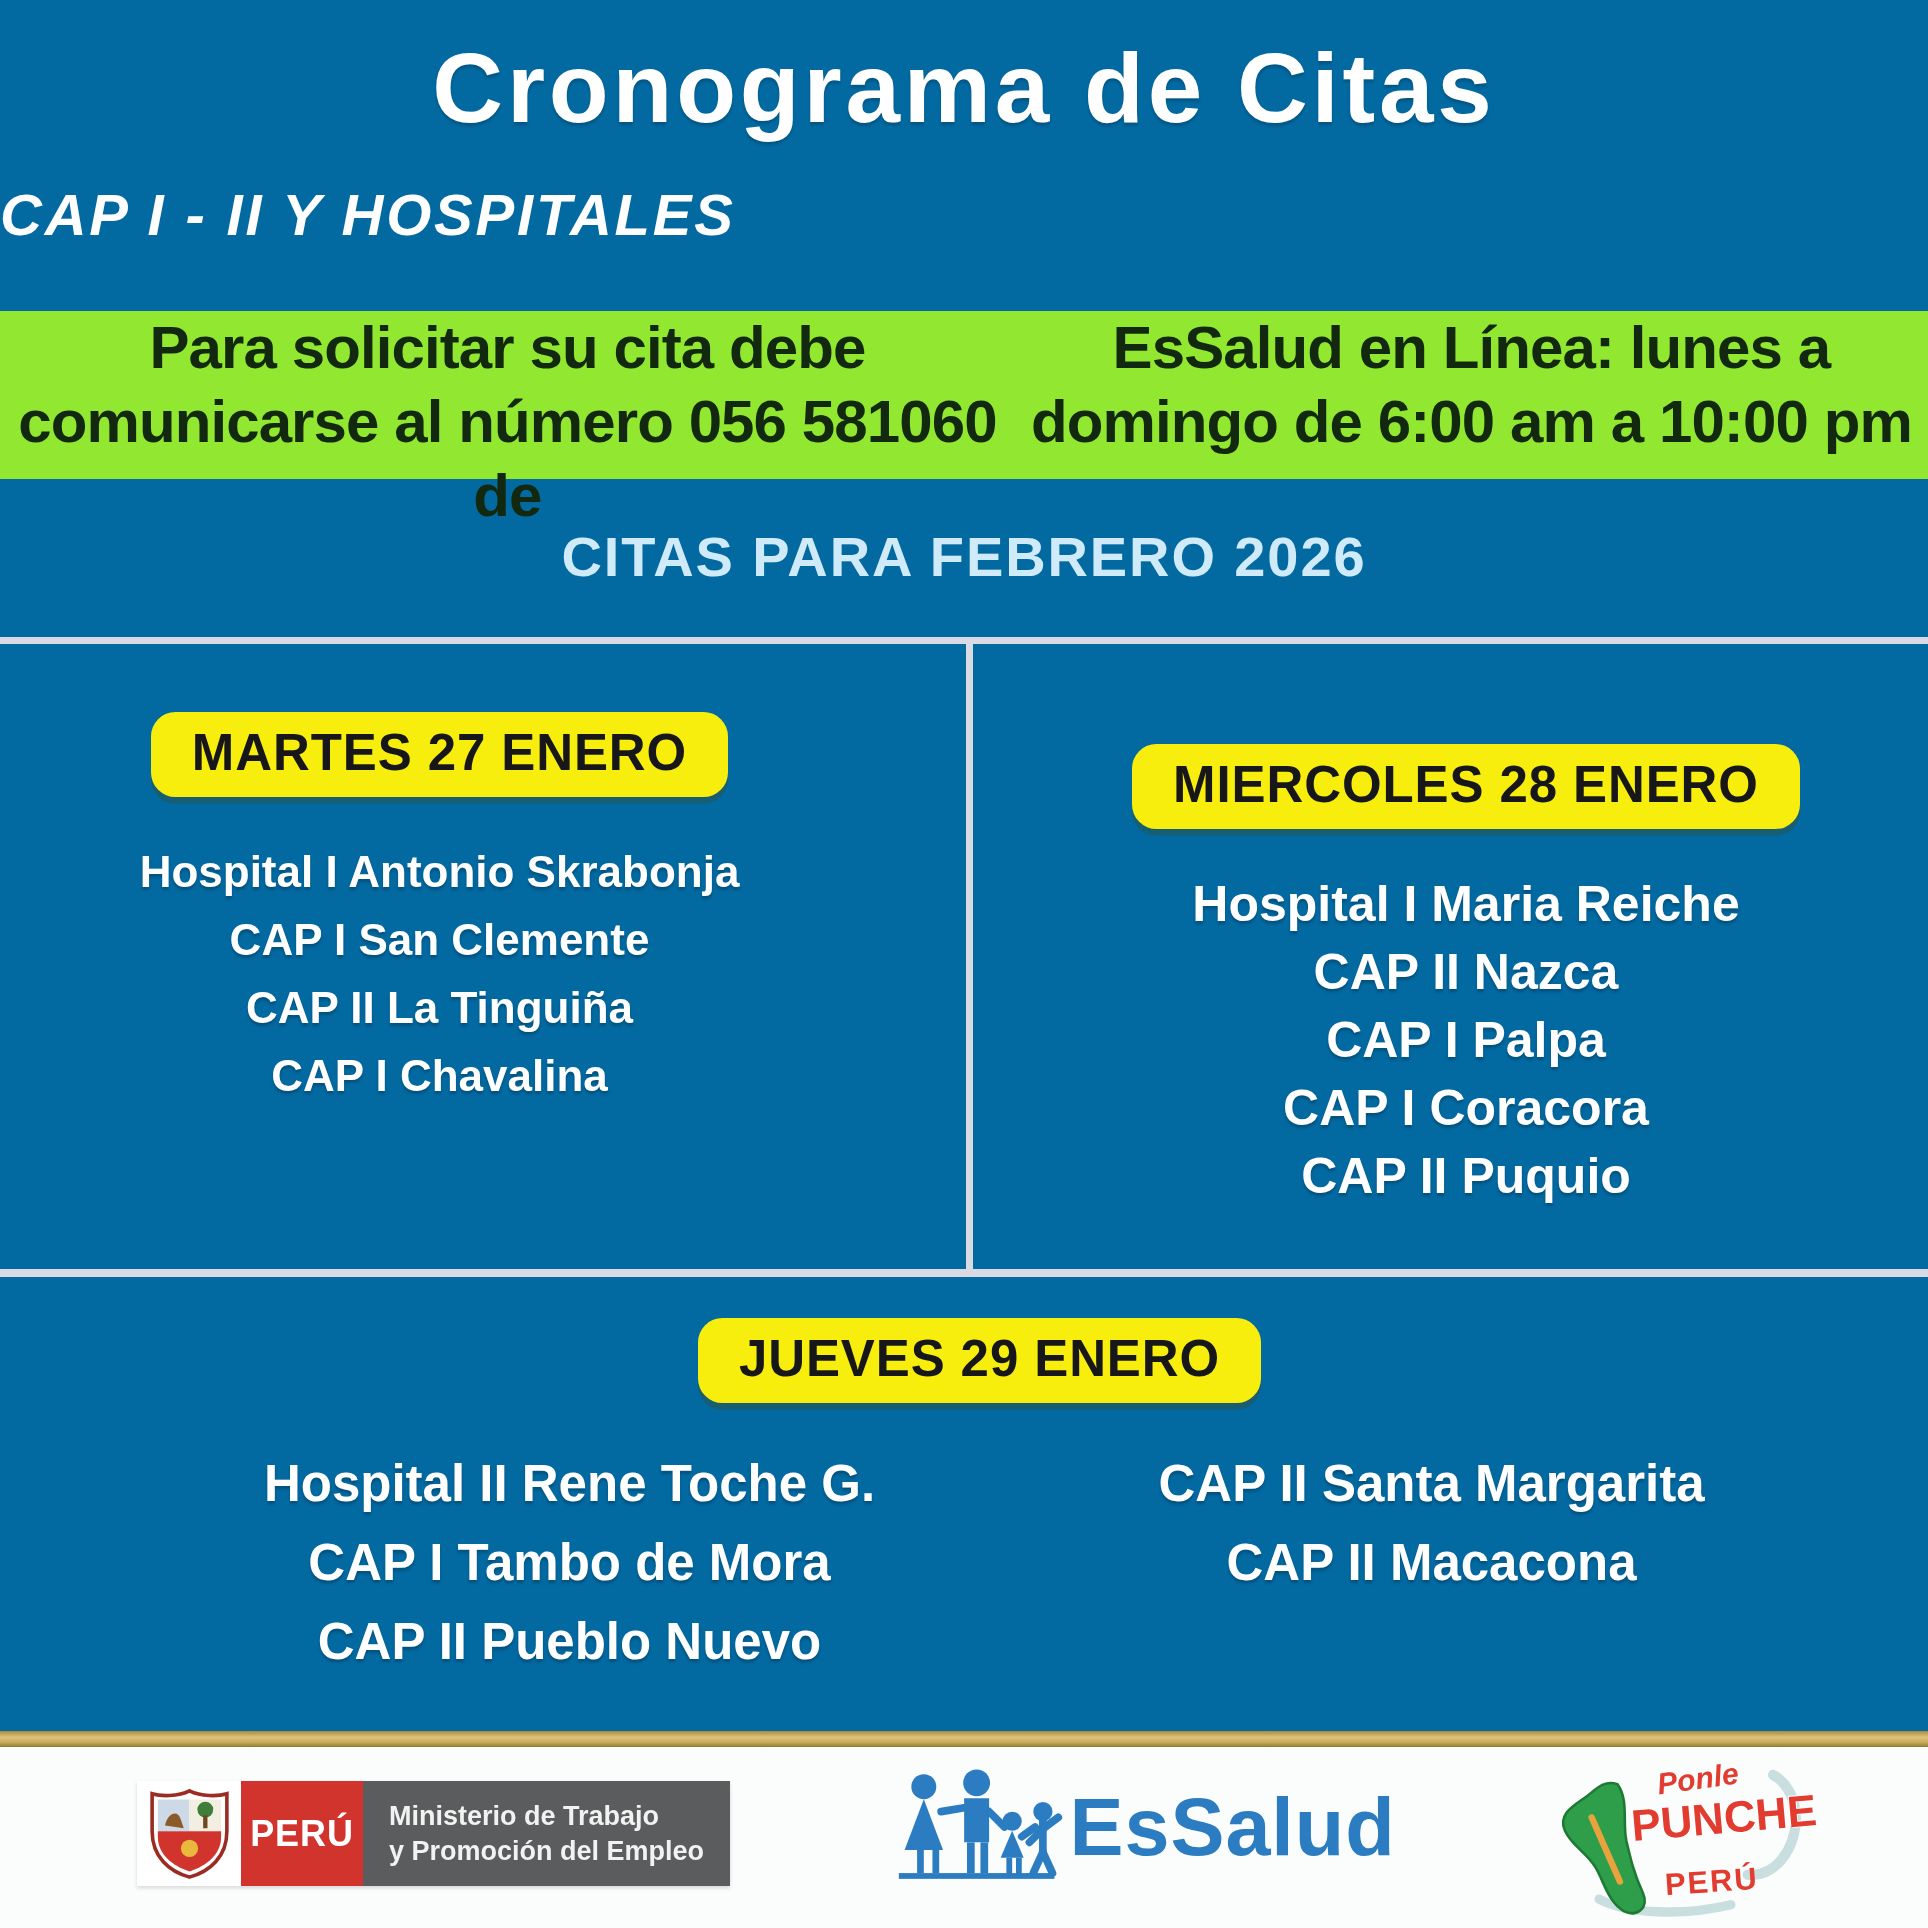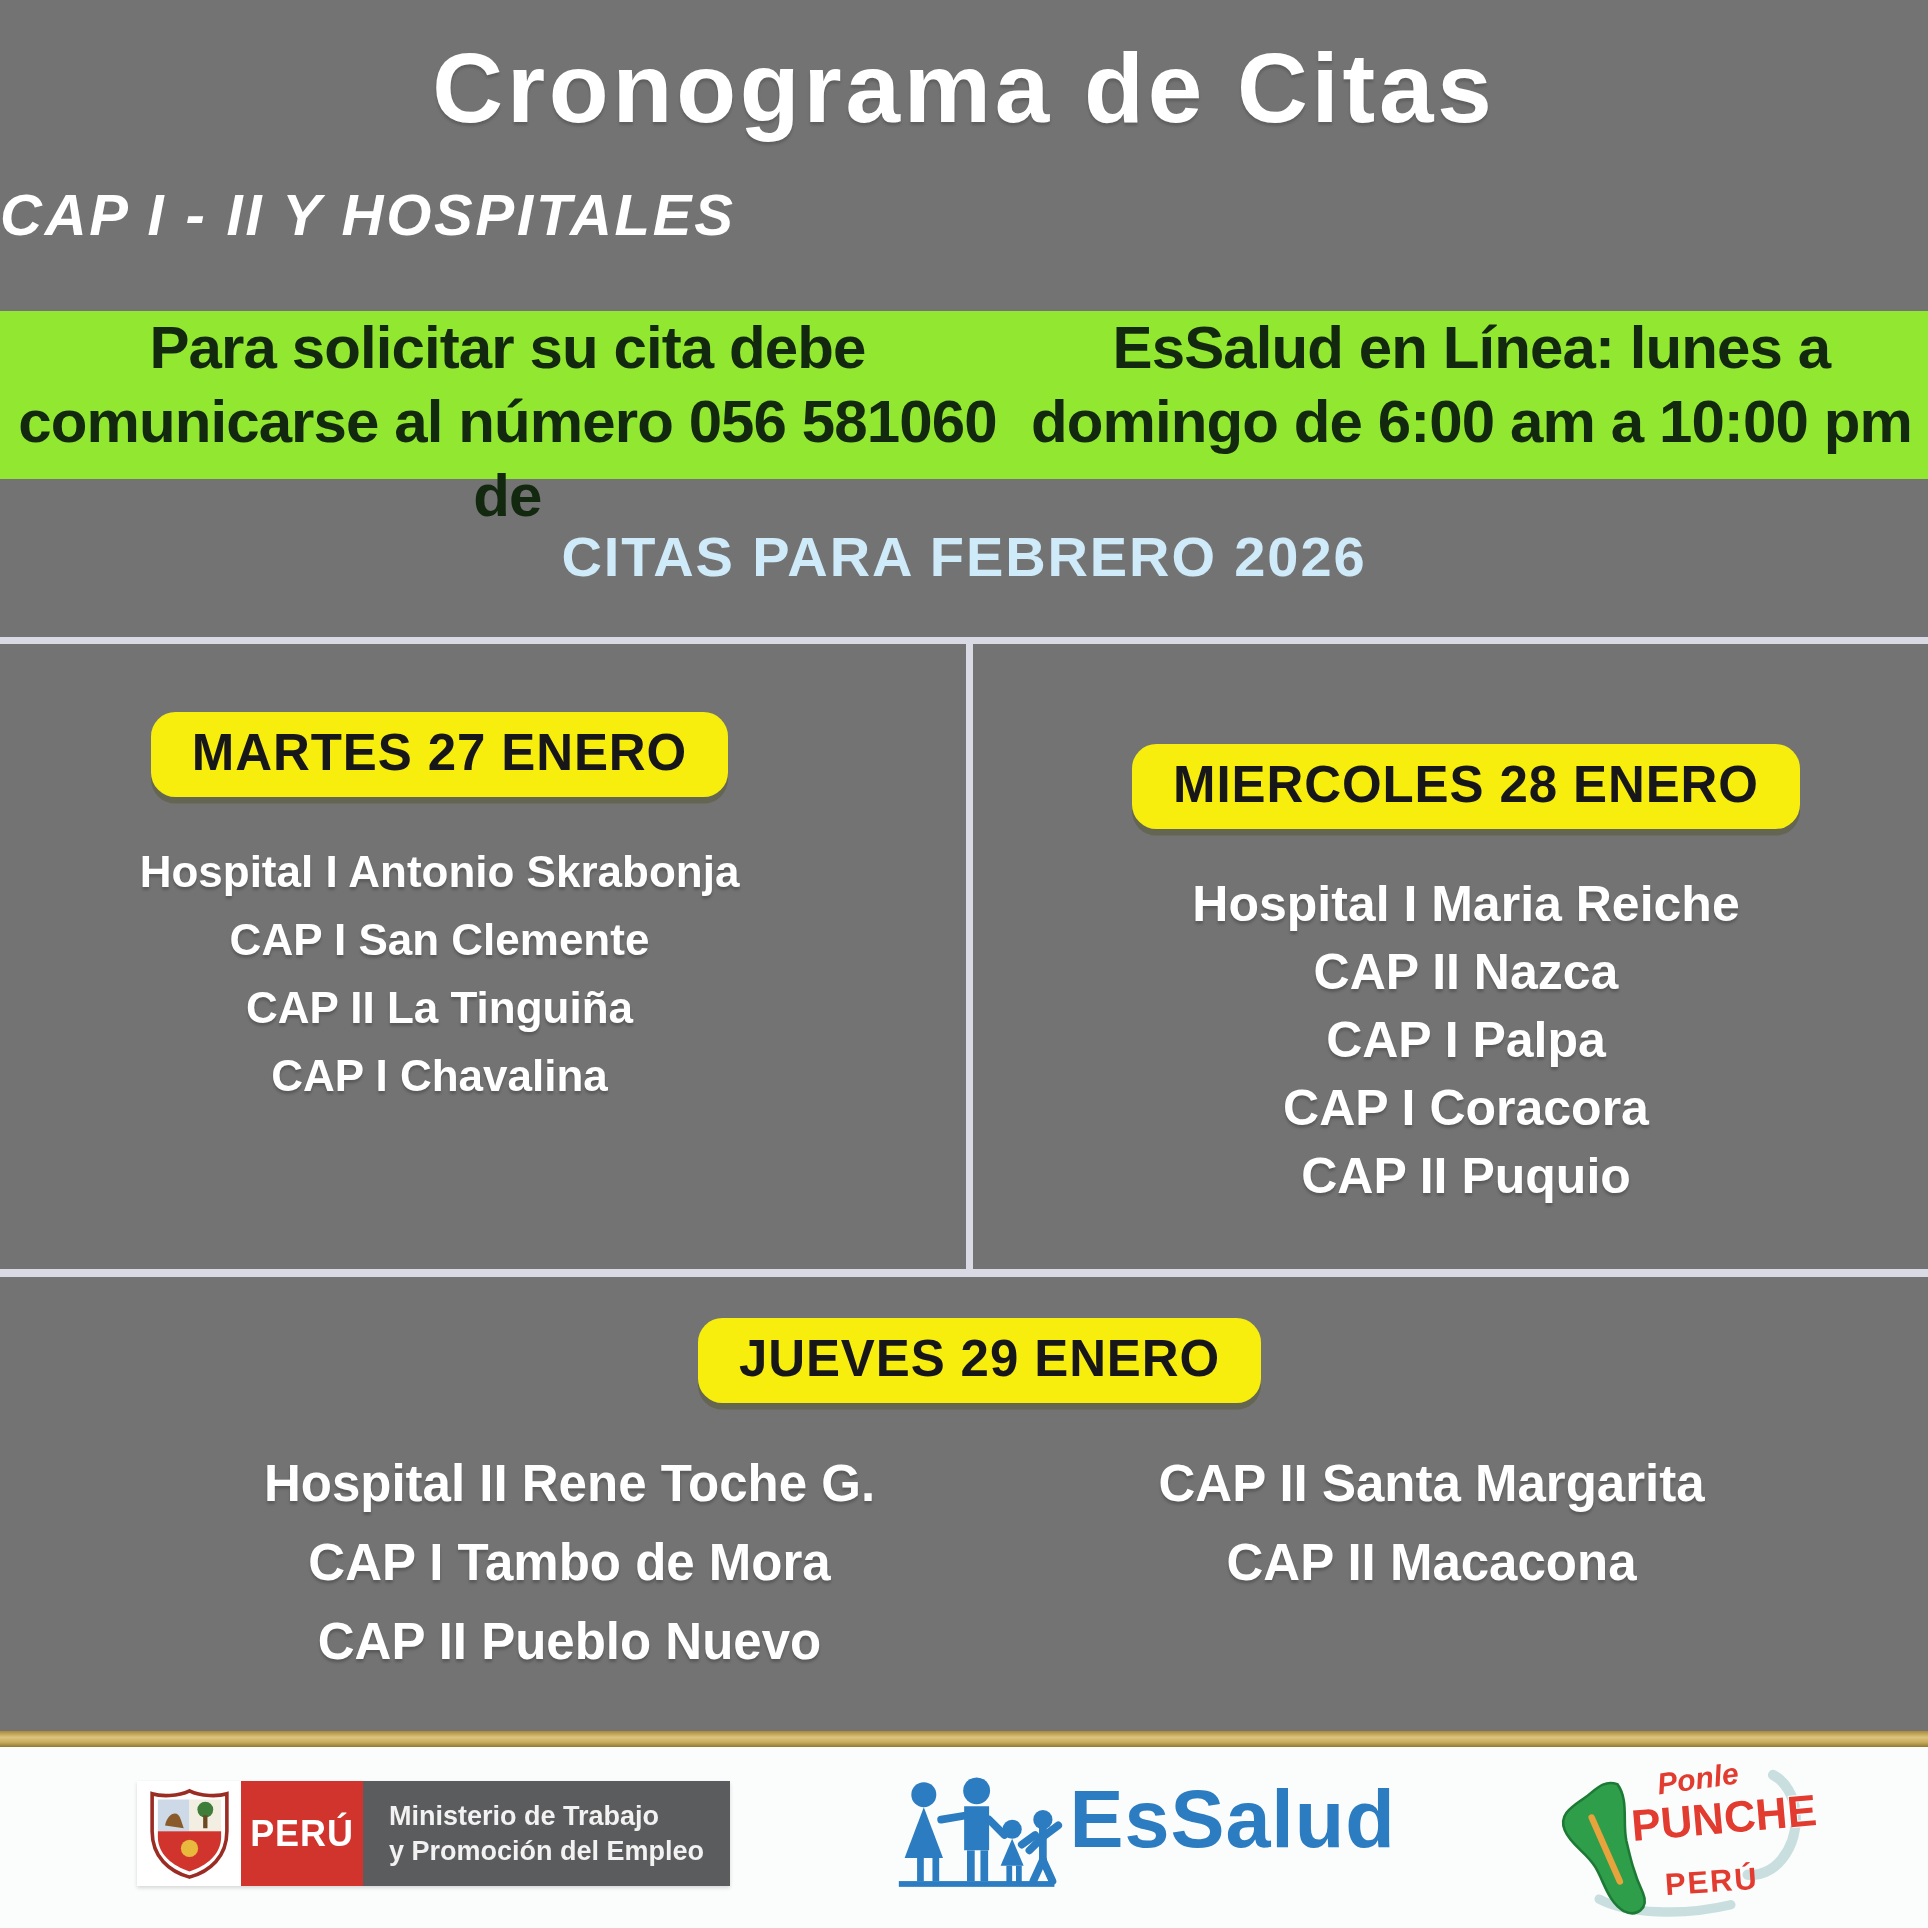--- a/index.html
+++ b/index.html
@@ -1,18 +1,18 @@
 <!DOCTYPE html>
 <html style="font-size:15px"><head>
 <meta charset="utf-8">
 <style>
   html,body{margin:0;padding:0;background:#222;}
   .poster{
     position:relative;width:1928px;height:1928px;overflow:hidden;
-    background:#737373;
+    background:#0369a1;
     font-family:"Liberation Sans", sans-serif;color:#fff;
   }
   
   .title{
     position:absolute;top:32px;left:0;width:100%;text-align:center;
     font-size:98px;font-weight:bold;letter-spacing:3.8px;
     text-shadow:0 2.8px 2.8px rgba(0,0,0,.18);
   }
   .subtitle{
     position:absolute;top:181px;left:0;width:100%;
@@ -61,21 +61,21 @@
     background:linear-gradient(180deg,#ab8a3a 0%,#dcc47e 40%,#c9ac5c 70%,#8f7a33 100%);
   }
   .footer{position:absolute;top:1747px;left:0;width:1928px;height:182px;background:#fbfcfc;}
   .gov{position:absolute;left:137px;top:34px;display:flex;align-items:stretch;height:105px;
        box-shadow:0 1.9px 3.8px rgba(0,0,0,.15);}
   .gov-coat{width:104px;background:#ffffff;display:flex;align-items:center;justify-content:center;}
   .gov-red{width:122px;background:#d0342c;color:#fff;display:flex;align-items:center;justify-content:center;
            font-weight:bold;font-size:36px;letter-spacing:0.9px;}
   .gov-gray{background:#5b5c5e;color:#f2f2f2;display:flex;flex-direction:column;justify-content:center;
             padding:0 26px;font-size:27px;font-weight:bold;line-height:35px;white-space:nowrap;}
-  .essalud{position:absolute;left:895px;top:26px;display:flex;align-items:flex-start;}
+  .essalud{position:absolute;left:895px;top:18px;display:flex;align-items:center;}
   .essalud-text{font-size:81px;font-weight:bold;color:#2b7cc0;margin-left:5.6px;letter-spacing:0.9px;}
   .punche{position:absolute;left:1552px;top:5.6px;width:254px;height:171px;}
   .punche .map{position:absolute;left:0;top:26px;}
   .punche .arm{position:absolute;right:0;top:5.6px;}
   .punche .p1{position:absolute;left:105px;top:9.4px;color:#e23b30;font-weight:bold;font-style:italic;
               font-size:30px;transform:rotate(-8deg);}
   .punche .p2{position:absolute;left:79px;top:40px;color:#e23b30;font-weight:bold;font-size:44px;
               transform:rotate(-5deg);letter-spacing:0px;text-shadow:0.9px 0.9px 0 #fff,-0.9px -0.9px 0 #fff;}
   .punche .p3{position:absolute;left:113px;top:111px;color:#e23b30;font-weight:bold;font-size:31px;
               letter-spacing:1.9px;transform:rotate(-4deg);}

